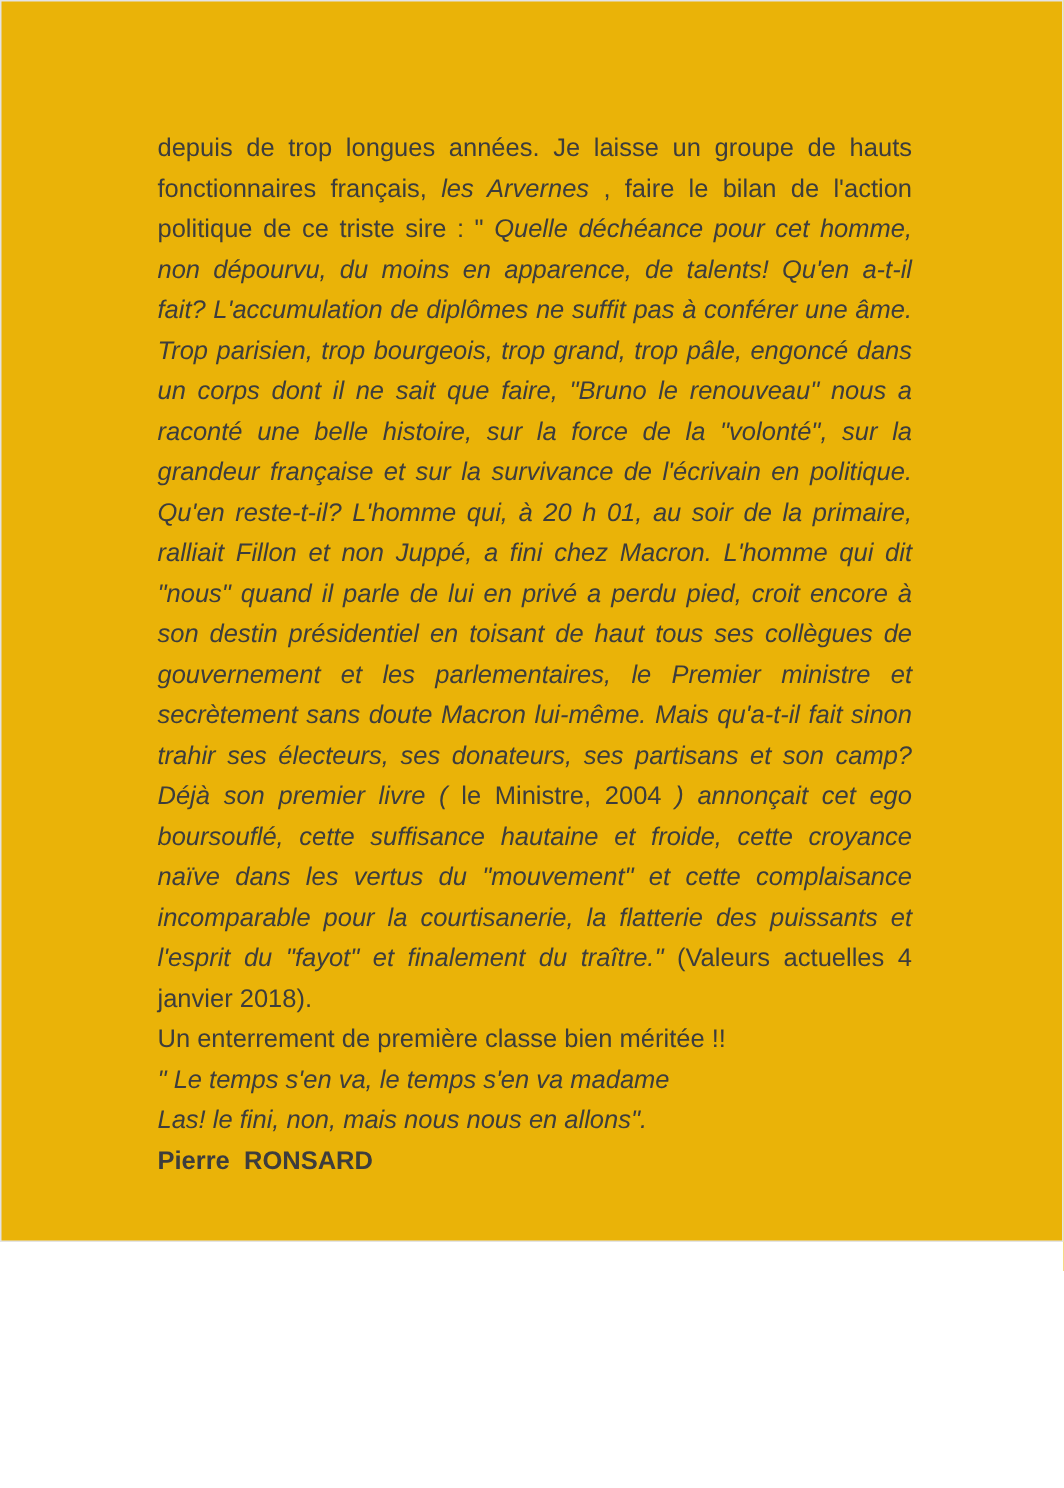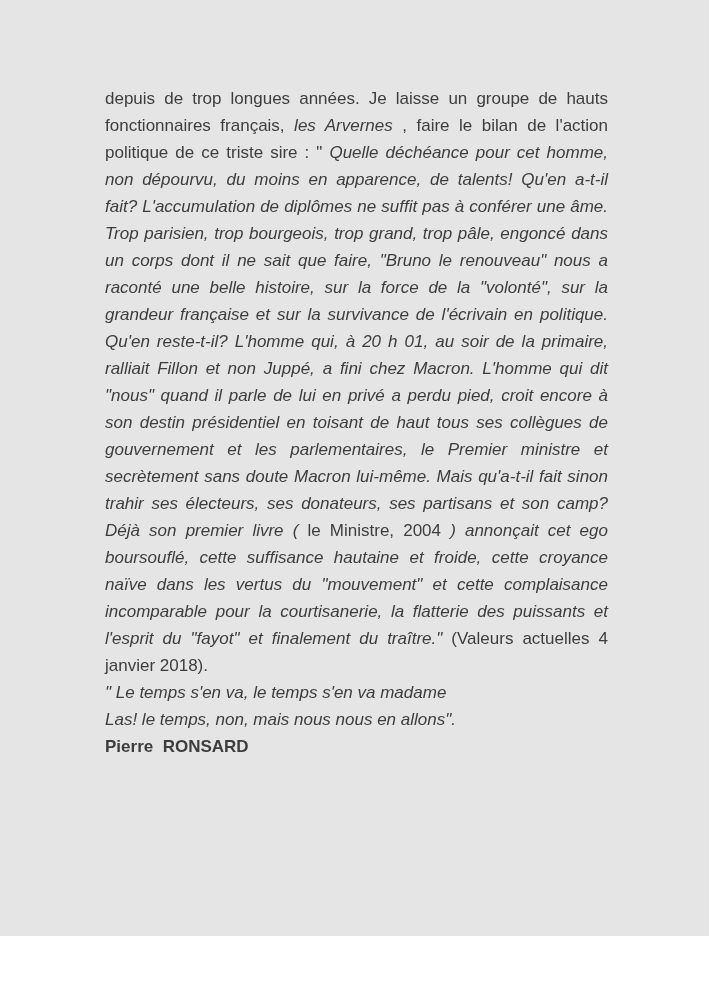--- a/index.html
+++ b/index.html
@@ -1,21 +1,21 @@
 <!DOCTYPE html>
 <html><head>
 <meta charset="utf-8">
 <style>
   * { margin: 0; padding: 0; box-sizing: border-box; }
   html, body { background: #ffffff; }
   .page {
     position: relative;
     width: 709px;
-    height: 936px;
-    background: #e5e5e5;
+    height: 828px;
+    background: #eab308;
     border: 1px solid #e4e4e4;
     font-family: "Liberation Sans", sans-serif;
     color: #3d3d3d;
     overflow: hidden;
   }
   .text-block {
     position: absolute;
     left: 104px;
     top: 84px;
     width: 503px;
@@ -39,22 +39,23 @@
   }
 </style>
 </head>
 <body>
 
 <div class="page">
   <div class="text-block">
 
     <p class="para justify"><span class="seg">depuis de trop longues années. Je laisse un groupe de hauts fonctionnaires français, </span><span class="seg italic">les Arvernes</span><span class="seg"> , faire le bilan de l'action politique de ce triste sire : " </span><span class="seg italic">Quelle déchéance pour cet homme, non dépourvu, du moins en apparence, de talents! Qu'en a-t-il fait? L'accumulation de diplômes ne suffit pas à conférer une âme. Trop parisien, trop bourgeois, trop grand, trop pâle, engoncé dans un corps dont il ne sait que faire, "Bruno le renouveau" nous a raconté une belle histoire, sur la force de la "volonté", sur la grandeur française et sur la survivance de l'écrivain en politique. Qu'en reste-t-il? L'homme qui, à 20 h 01, au soir de la primaire, ralliait Fillon et non Juppé, a fini chez Macron. L'homme qui dit "nous" quand il parle de lui en privé a perdu pied, croit encore à son destin présidentiel en toisant de haut tous ses collègues de gouvernement et les parlementaires, le Premier ministre et secrètement sans doute Macron lui-même. Mais qu'a-t-il fait sinon trahir ses électeurs, ses donateurs, ses partisans et son camp? Déjà son premier livre ( </span><span class="seg">le Ministre, 2004</span><span class="seg italic"> ) annonçait cet ego boursouflé, cette suffisance hautaine et froide, cette croyance naïve dans les vertus du "mouvement" et cette complaisance incomparable pour la courtisanerie, la flatterie des puissants et l'esprit du "fayot" et finalement du traître." </span><span class="seg">(Valeurs actuelles 4 janvier 2018).</span></p>
 
+    <p class="para">Un enterrement de première classe bien méritée !!</p>
 
     <p class="para italic">" Le temps s'en va, le temps s'en va madame</p>
 
-    <p class="para italic">Las! le temps, non, mais nous nous en allons".</p>
+    <p class="para italic">Las! le fini, non, mais nous nous en allons".</p>
 
     <p class="para bold prewrap">Pierre  RONSARD</p>
 
   </div>
 
 </div>
 
 </body></html>

